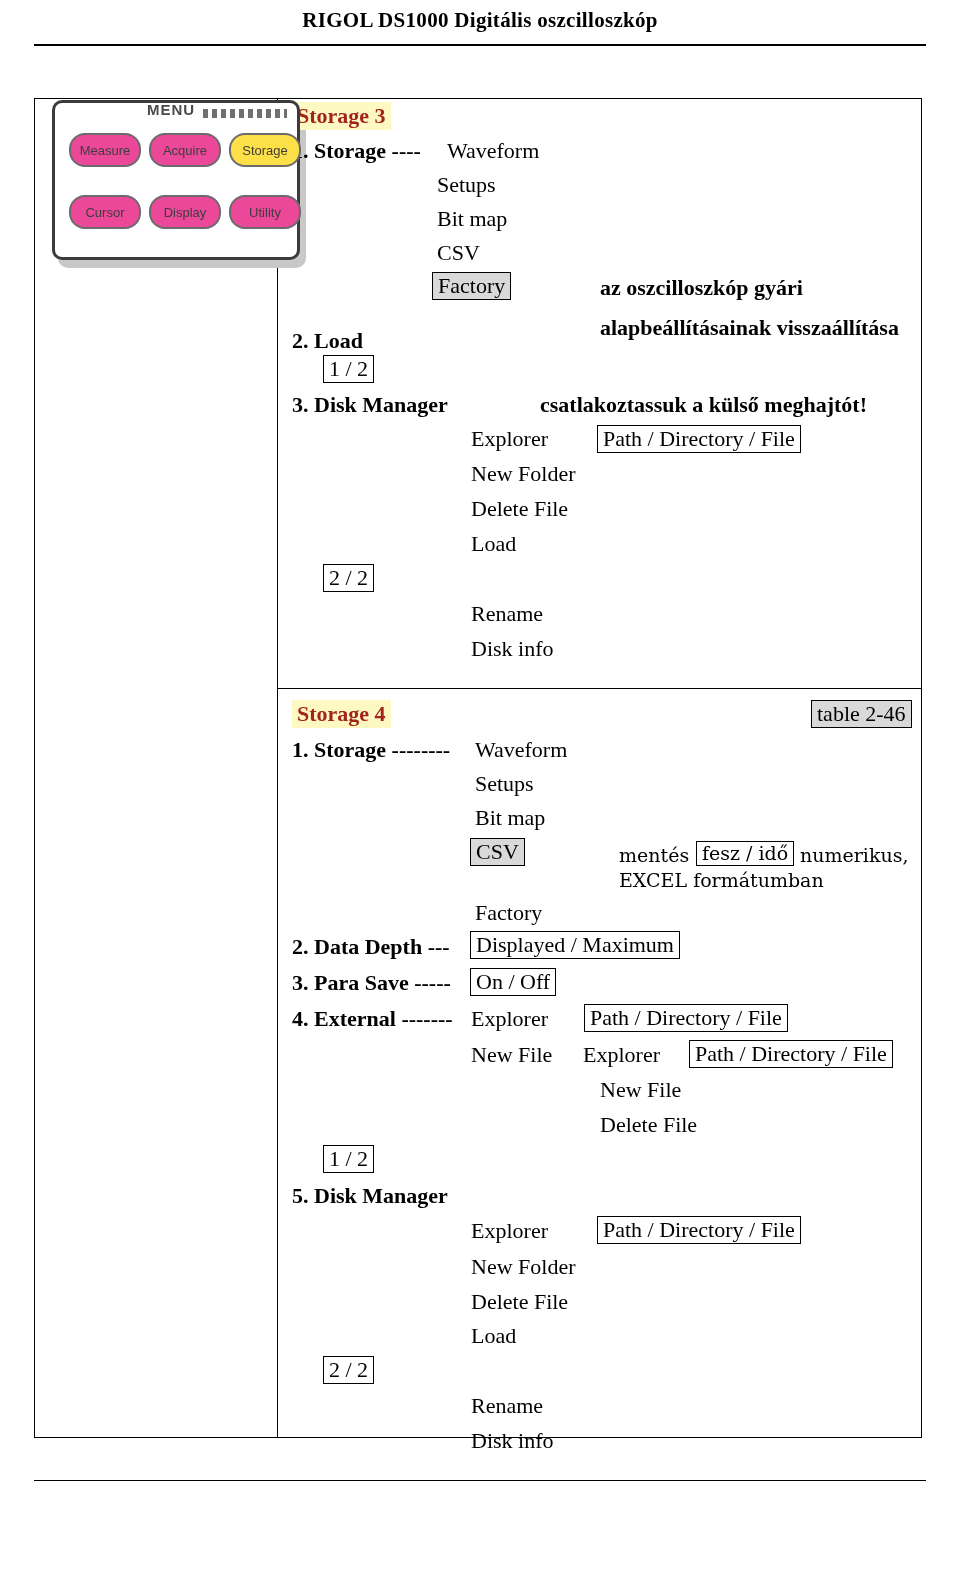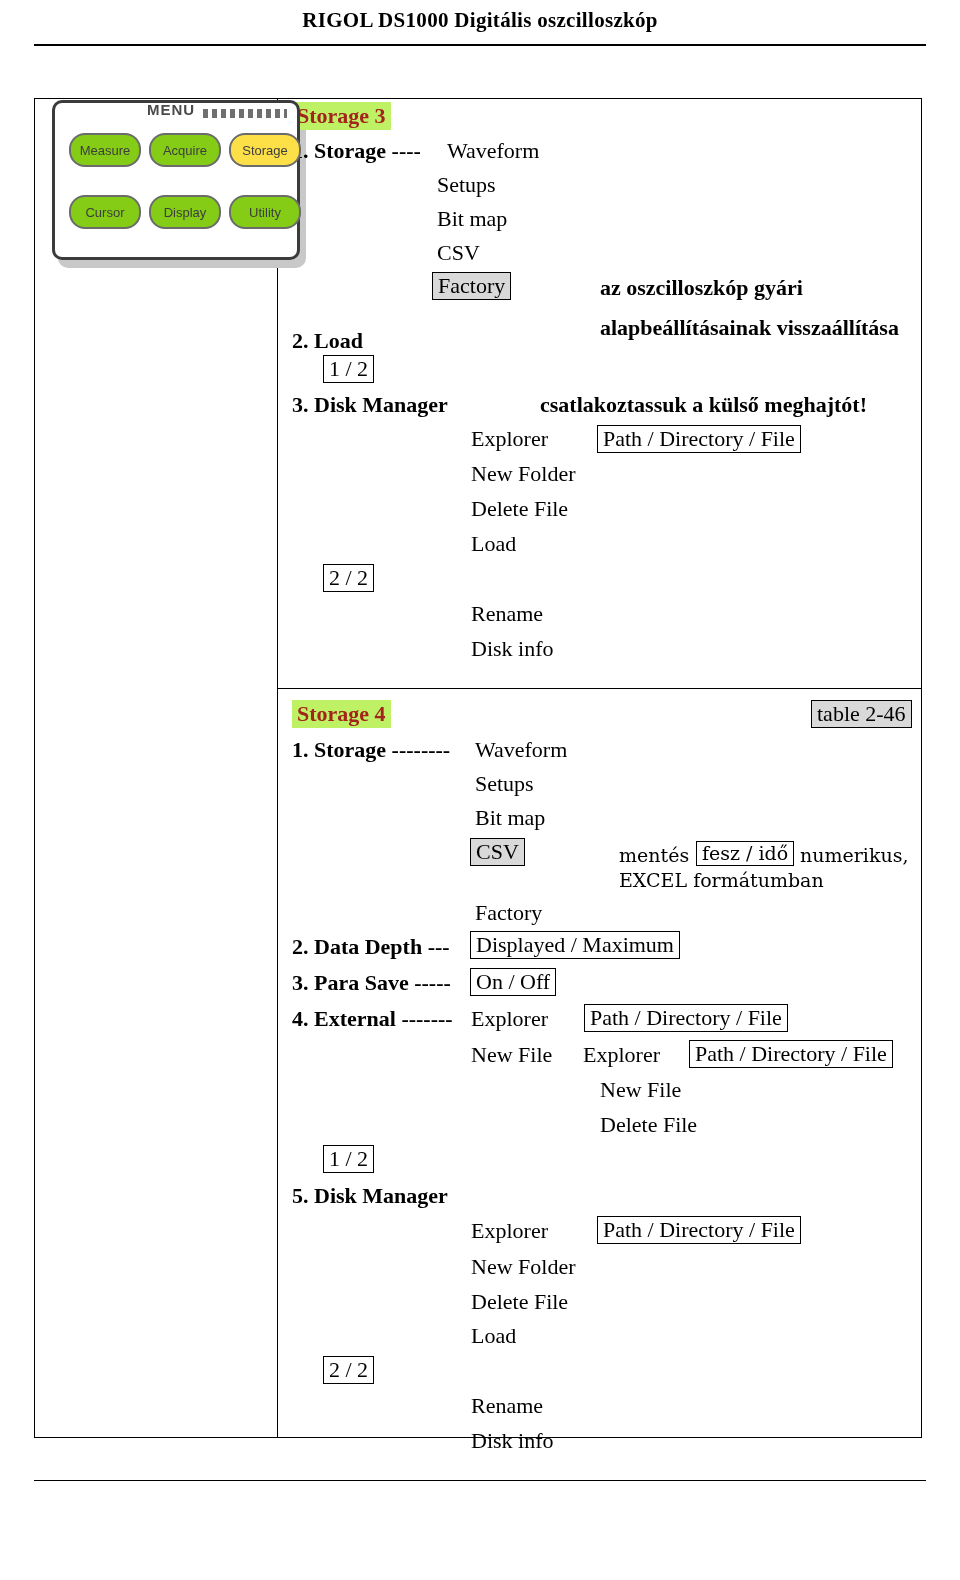--- a/index.html
+++ b/index.html
@@ -68,21 +68,21 @@
   }
   .menu-bar {
     position:absolute; left:148px; top:6px; width:84px; height:9px;
     background:repeating-linear-gradient(to right,#6f6f6f 0 5px,#ffffff 5px 9px);
   }
   .key {
     position:absolute;
     width:68px; height:30px;
     border:2px solid #6b6b6b;
     border-radius:16px;
-    background:#84cc16;
+    background:#ec4899;
     font-family:"Liberation Sans", sans-serif;
     font-size:13px; color:#3d3d3d;
     display:flex; align-items:center; justify-content:center;
   }
   .key.k1 { left:14px; top:30px; }
   .key.k2 { left:94px; top:30px; }
   .key.k3 { left:174px; top:30px; border-radius:16px; background:#fde047; }
   .key.k4 { left:14px; top:92px; }
   .key.k5 { left:94px; top:92px; }
   .key.k6 { left:174px; top:92px; }
@@ -90,21 +90,21 @@
   
   .tline {
     position:absolute;
     font-family:"Liberation Serif", serif;
     font-size:22px;
     white-space:nowrap;
     line-height:1;
   }
   .bold { font-weight:bold; }
   .hl-yellow {
-    background:#bef264;
+    background:#fef9c3;
     color:#a3231d;
     font-weight:bold;
     padding:1px 5px 2px 5px;
   }
   .boxed {
     border:1px solid #000000;
     padding:0px 5px 1px 5px;
   }
   .boxed-grey {
     border:1px solid #000000;

